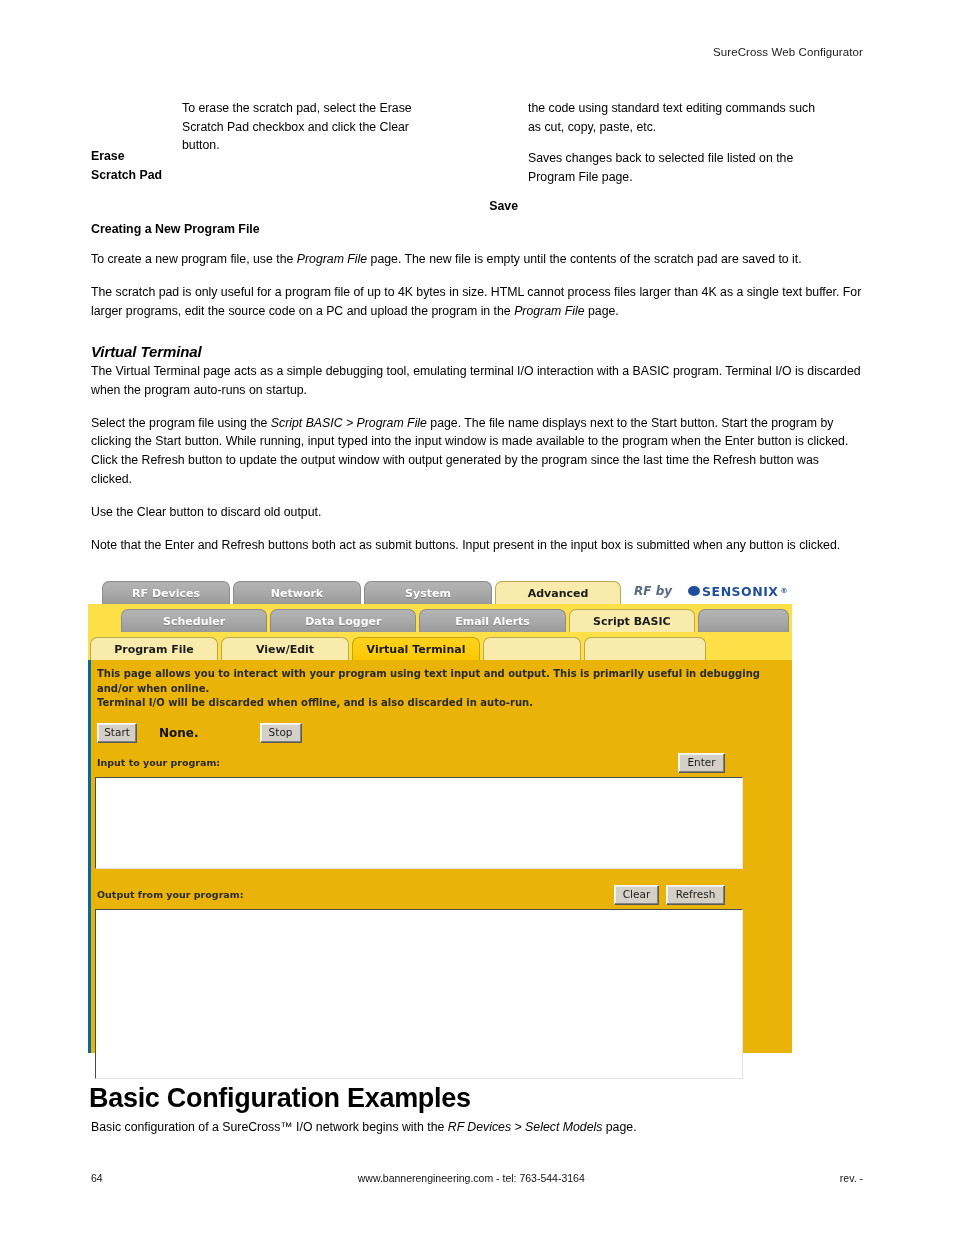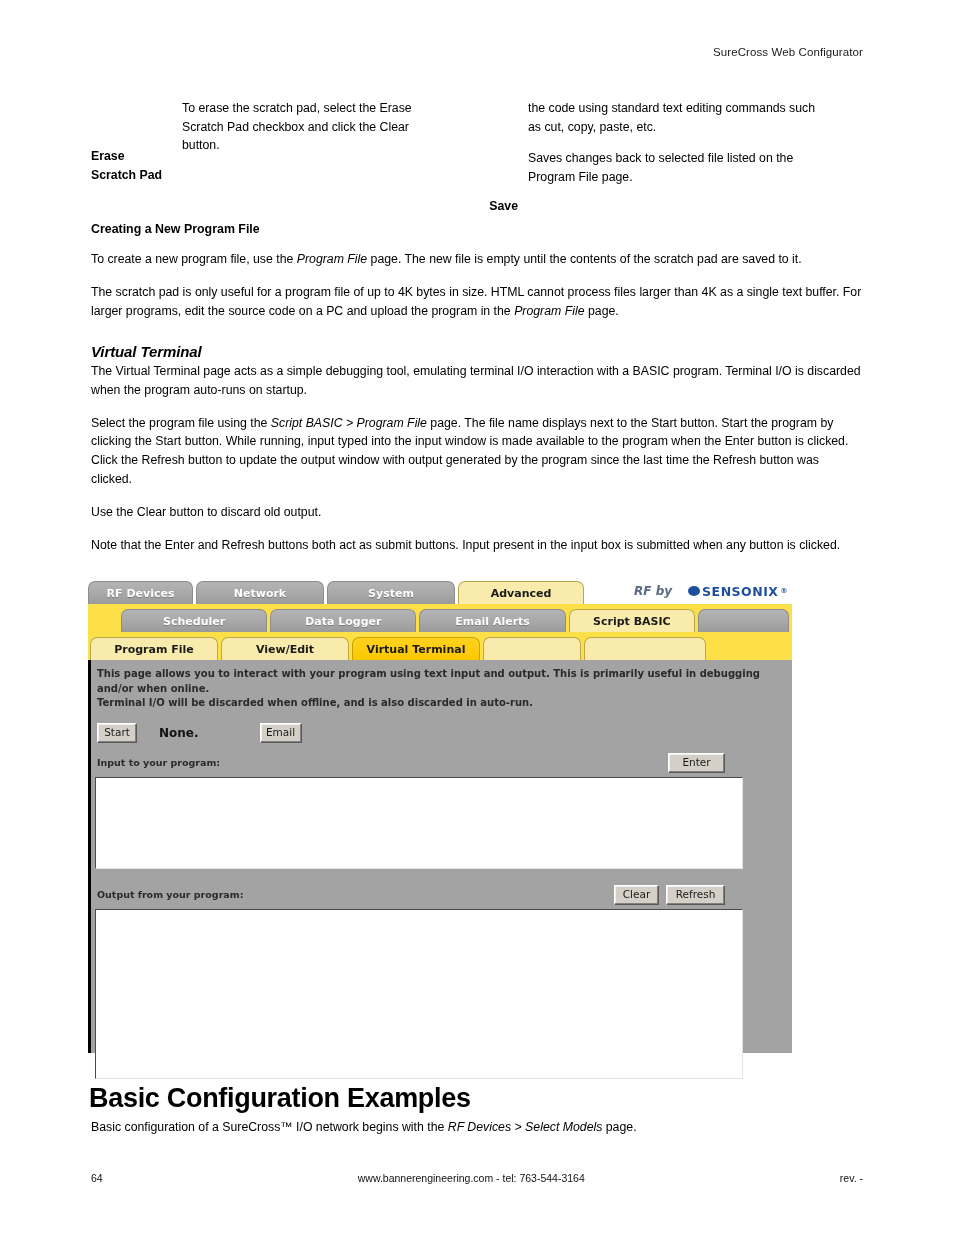--- a/index.html
+++ b/index.html
@@ -169,21 +169,21 @@
     border-color: #b9a84f;
   }
   .tab.gold {
     background: linear-gradient(to bottom, #ffd21e 0%, #fbc800 100%);
     color: #1b1b1b;
     border-color: #c9a200;
   }
   .tab.empty { color: transparent; }
 
   
-  .t-rf        { width: 105px; margin-left: 0; }
+  .t-rf        { width: 128px; margin-left: 14px; }
   .t-network   { width: 128px; }
   .t-system    { width: 128px; }
   .t-advanced  { width: 126px; }
 
   
   .brand {
     position: absolute;
     right: 4px;
     bottom: 3px;
     height: 20px;
@@ -222,22 +222,22 @@
 
   
   .t-progfile { width: 128px; margin-left: 2px; }
   .t-viewedit { width: 128px; }
   .t-vterm    { width: 128px; }
   .t-blank3a  { width: 98px; }
   .t-blank3b  { width: 122px; }
 
   
   .app-body {
-    background: #a3a3a3;
-    border-left: 3px solid #000000;
+    background: #eab308;
+    border-left: 3px solid #0369a1;
     border-right: none;
     padding: 7px 0 10px 0;
     height: 393px;
     box-sizing: border-box;
     position: relative;
   }
   .app-intro {
     font-size: 10px;
     font-weight: bold;
     color: #2a2a2a;
@@ -293,21 +293,21 @@
     padding-right: 67px;
     height: 20px;
     margin-bottom: 4px;
   }
   .io-label {
     font-size: 9.5px;
     font-weight: bold;
     color: #2a2a2a;
   }
   .label-row-btns { display: flex; gap: 7px; }
-  .btn-enter   { width: 57px; box-sizing: border-box; padding-left: 0; padding-right: 0; }
+  .btn-enter   { width: 47px; box-sizing: border-box; padding-left: 0; padding-right: 0; }
   .btn-clear   { width: 45px; box-sizing: border-box; padding-left: 0; padding-right: 0; }
   .btn-refresh { width: 59px; box-sizing: border-box; padding-left: 0; padding-right: 0; }
 
   .io-box {
     background: #ffffff;
     border: 1px solid #7f7f7f;
     border-top-color: #4a4a4a;
     border-left-color: #4a4a4a;
     border-right-color: #e3e3e3;
     border-bottom-color: #e3e3e3;
@@ -396,21 +396,21 @@
   <div class="app-body">
 
     <div class="app-intro">
       <span>This page allows you to interact with your program using text input and output. This is primarily useful in debugging and/or when online.</span><br>
       <span>Terminal I/O will be discarded when offline, and is also discarded in auto-run.</span>
     </div>
 
     <div class="run-row">
       <span class="btn btn-start">Start</span>
       <span class="run-status">None.</span>
-      <span class="btn btn-stop">Email</span>
+      <span class="btn btn-stop">Stop</span>
     </div>
 
     <div class="label-row">
       <span class="io-label">Input to your program:</span>
       <span class="label-row-btns">
         <span class="btn btn-enter">Enter</span>
       </span>
     </div>
 
     <div class="io-box io-box-input"></div>

